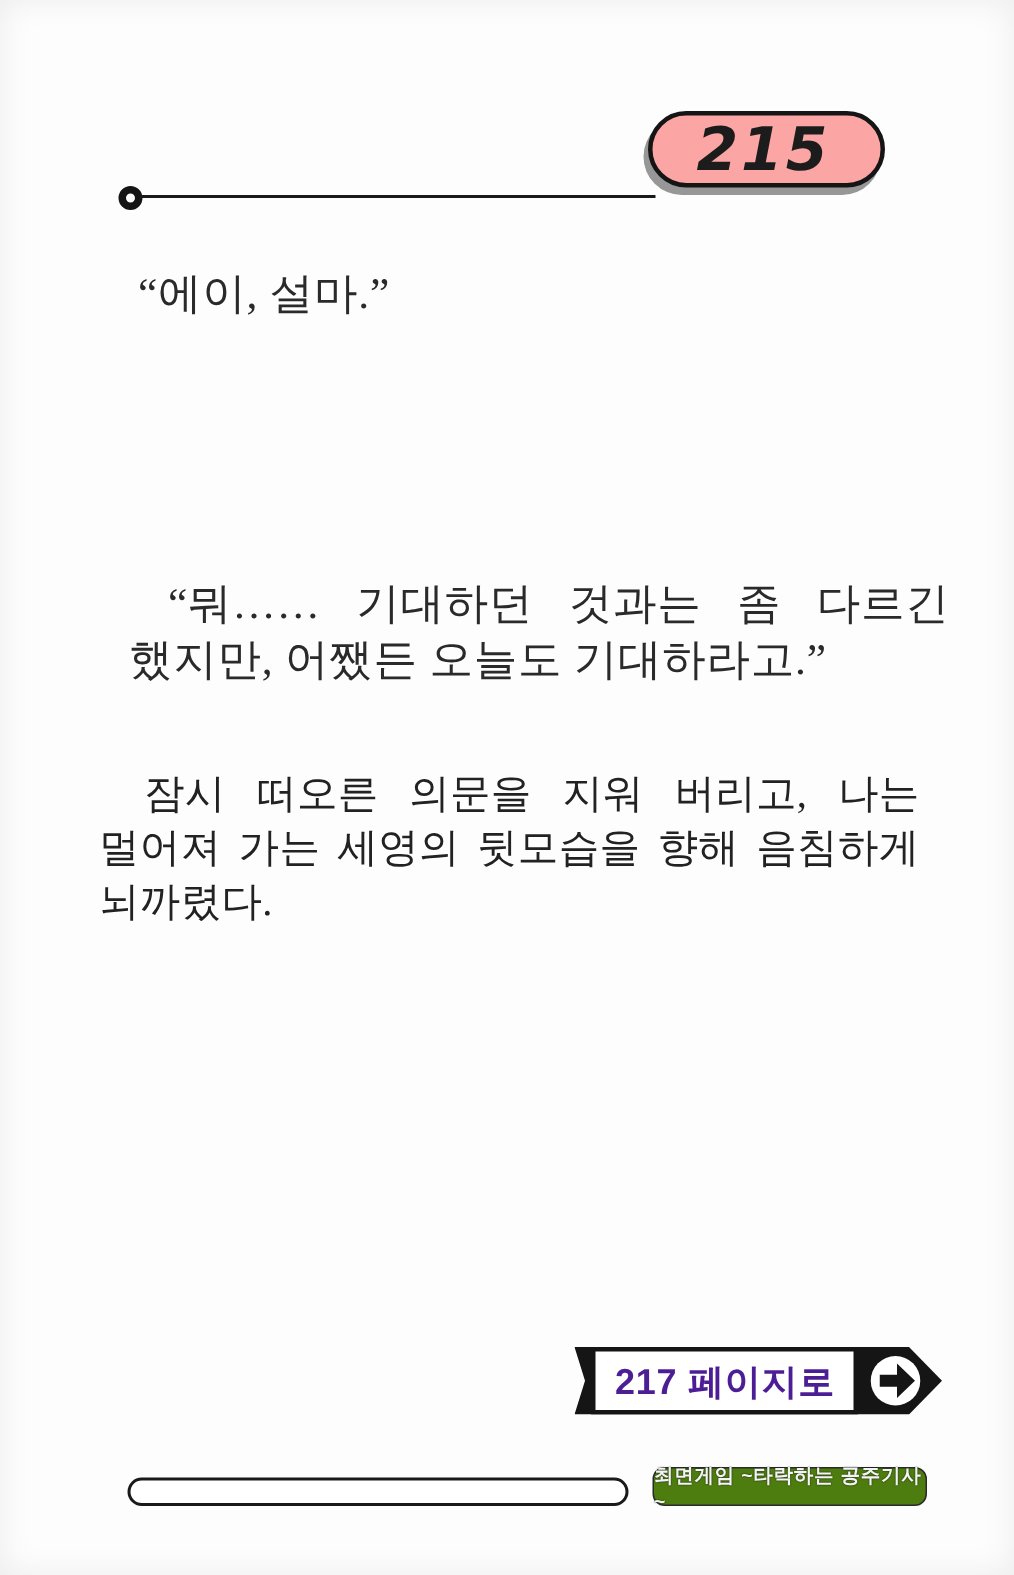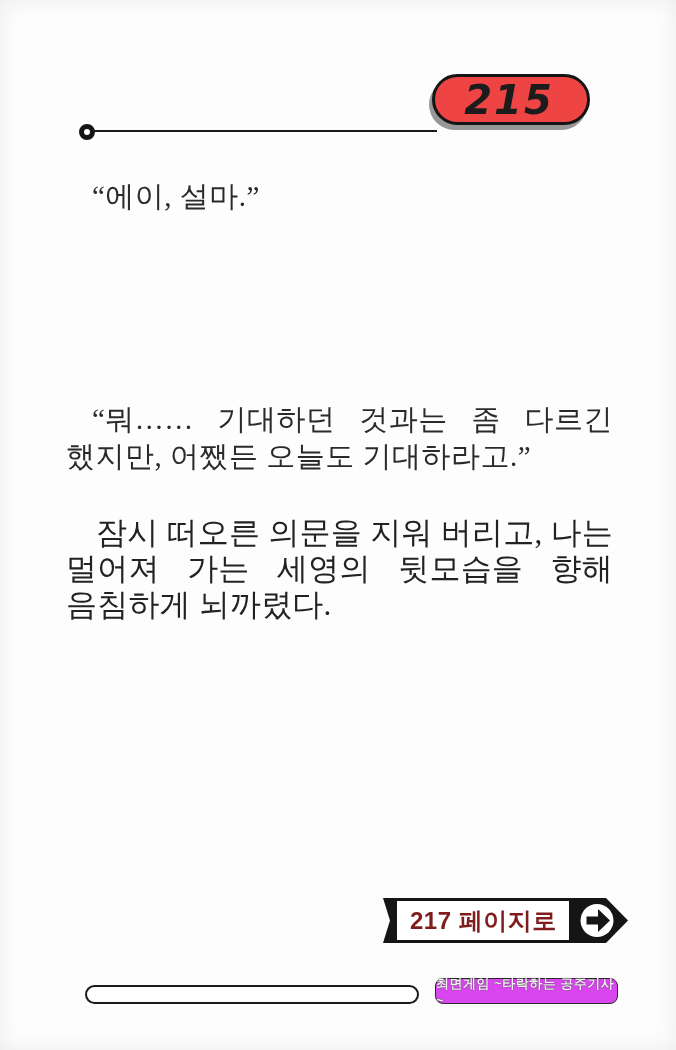--- a/index.html
+++ b/index.html
@@ -33,21 +33,21 @@
     position: absolute;
     left: 93px; top: 130px;
     width: 344px; height: 0;
     border-top: 2px solid #1a1a1a;
   }
   .page-badge {
     position: absolute;
     left: 432px; top: 74px;
     width: 158px; height: 51px;
     box-sizing: border-box;
-    background: #ef4444;
+    background: #fca5a5;
     border: 3px solid #151515;
     border-radius: 27px;
     box-shadow: -3px 5px 0 #979797;
     display: flex;
     align-items: center;
     justify-content: center;
   }
   .page-badge span {
     font-family: "DejaVu Sans", "Liberation Sans", sans-serif;
     font-style: italic;
@@ -66,24 +66,24 @@
     font-size: 29px;
     line-height: 37px;
     text-indent: 26px;
     text-align: justify;
     letter-spacing: 0.5px;
     word-break: keep-all;
     color: #2a2a2a;
   }
   .para.p1 { top: 149px; }
   .para.p2 { top: 222px; }
-  .para.p3 { top: 372px; }
+  .para.p3 { top: 356px; margin-left: 20px; }
   .para.p4 {
     top: 484px;
-    font-size: 31px;
+    font-size: 27px;
     line-height: 36px;
     text-indent: 30px;
     letter-spacing: 0.2px;
     color: #222;
   }
 
   
   .nav-goto {
     position: absolute;
     left: 383px; top: 898px;
@@ -100,41 +100,41 @@
     box-sizing: border-box;
     border: 3px solid #151515;
     background: #fff;
     display: flex;
     align-items: center;
     padding: 0 12px 0 13px;
     font-family: "Liberation Sans", sans-serif;
     font-weight: bold;
     font-size: 24px;
     letter-spacing: 0.5px;
-    color: #7f1d1d;
+    color: #4c1d95;
     white-space: nowrap;
   }
   .nav-goto .arrow-head { display: block; flex: 0 0 auto; }
 
   
   .footer-pill {
     position: absolute;
     left: 85px; top: 985px;
     width: 334px; height: 19px;
     box-sizing: border-box;
     border: 2px solid #1a1a1a;
     border-radius: 10px;
     background: #fff;
   }
   .series-badge {
     position: absolute;
     left: 435px; top: 978px;
     width: 183px; height: 26px;
     box-sizing: border-box;
-    background: #d946ef;
+    background: #4d7c0f;
     border: 1px solid #2a2a2a;
     border-radius: 8px;
     display: flex;
     align-items: center;
     justify-content: center;
     font-family: "Liberation Sans", sans-serif;
     font-weight: bold;
     font-size: 13px;
     letter-spacing: 0.5px;
     color: #f4f4f4;

